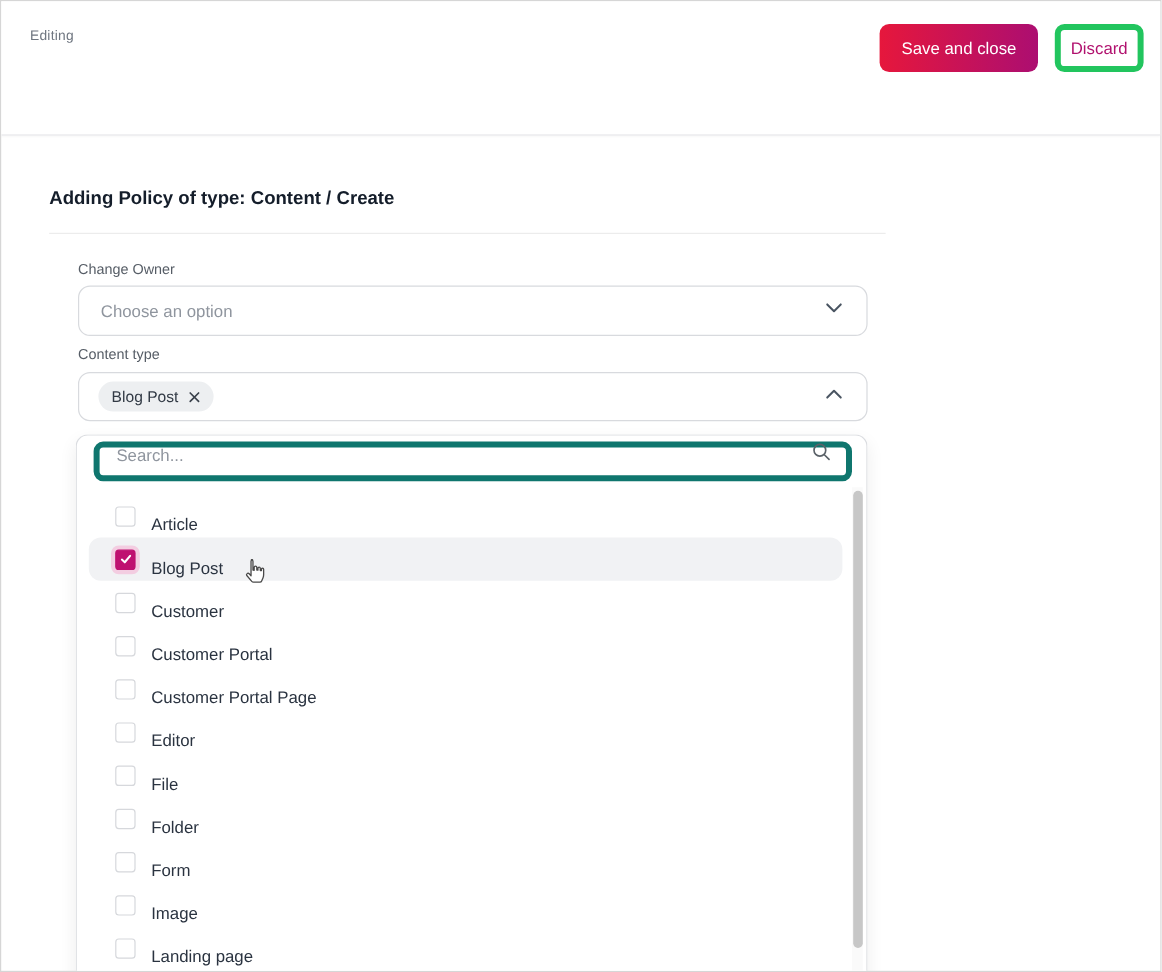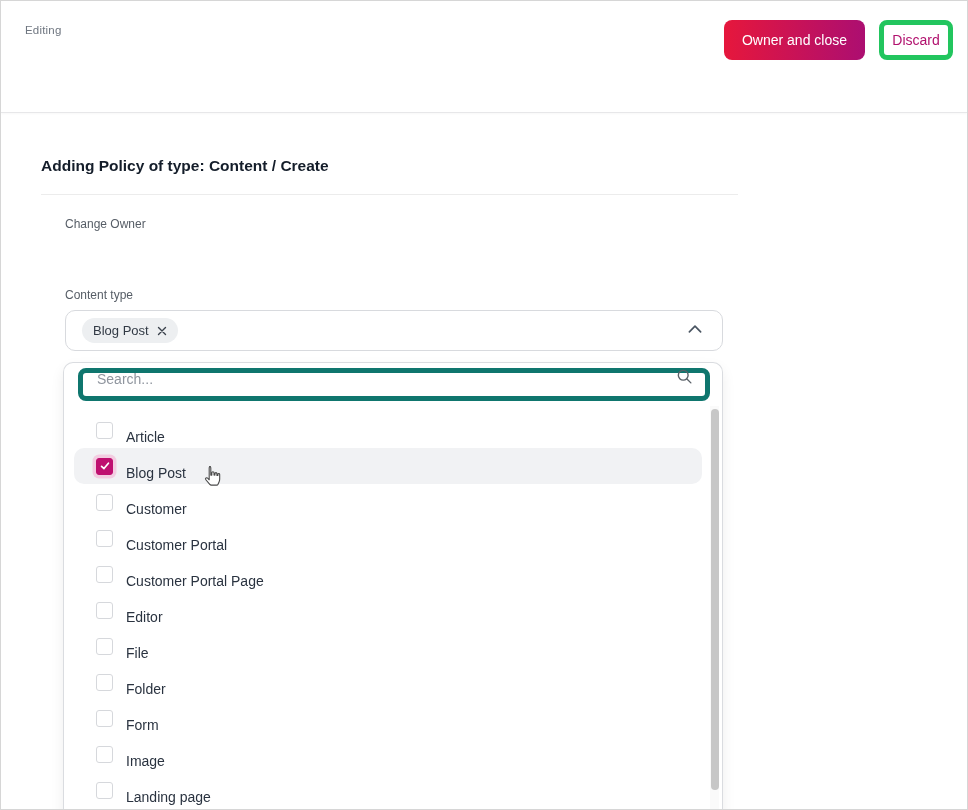--- a/index.html
+++ b/index.html
@@ -124,28 +124,36 @@
   
   .cursor { position: absolute; left: 201px; top: 462px; z-index: 5; pointer-events: none; }
 </style>
 </head>
 <body>
 
 <div class="screen">
 
   <div class="header">
     <div class="eyebrow">Editing</div>
-    <button class="btn btn-save">Owner and close</button>
+    <button class="btn btn-save">Save and close</button>
     <button class="btn btn-discard">Discard</button>
   </div>
 
   <div class="section-title">Adding Policy of type: Content / Create</div>
   <div class="section-divider"></div>
 
   <div class="field-label label-owner">Change Owner</div>
+  <div class="select-box select-owner">
+    <span class="select-placeholder">Choose an option</span>
+    <span class="chev">
+      <svg width="18" height="18" viewBox="0 0 16 16">
+          <path d="M3 5.5 L8 10.5 L13 5.5" stroke="#4a5562" fill="none" stroke-width="1.5" stroke-linecap="round" stroke-linejoin="round"></path>
+        </svg>
+    </span>
+  </div>
 
   <div class="field-label label-content">Content type</div>
   <div class="select-box select-content">
     <span class="chip">
       <span>Blog Post</span>
       <span class="chip-x">
         <svg width="10" height="10" viewBox="0 0 10 10">
             <path d="M1.5 1.5 L8.5 8.5 M8.5 1.5 L1.5 8.5" stroke="#3a414b" stroke-width="1.4" stroke-linecap="round"></path>
           </svg>
       </span>

